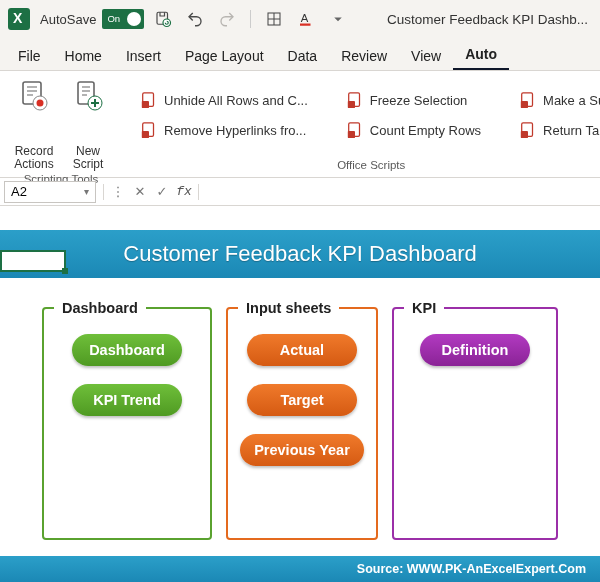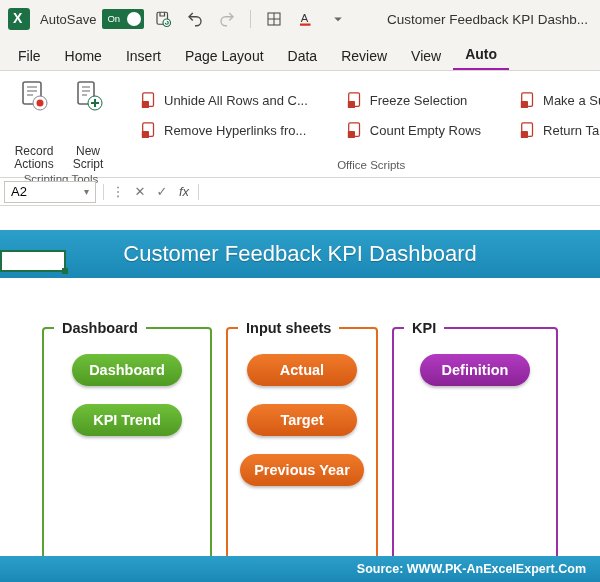--- a/index.html
+++ b/index.html
@@ -14,21 +14,21 @@
   .autosave-toggle .knob { width:14px; height:14px; background:#fff; border-radius:50%; position:absolute; right:3px; }
   .autosave-toggle .txt { color:#fff; font-size:9.5px; position:absolute; left:5px; top:4px; }
   .tb-btn { width:26px; height:26px; display:flex; align-items:center; justify-content:center; color:#555; border-radius:3px; }
   .tb-btn svg { width:18px; height:18px; }
   .doc-title { margin-left:auto; font-size:13.5px; color:#333; padding-right:4px; white-space:nowrap; }
   .divider-v { width:1px; height:18px; background:#ccc; margin:0 4px; }
 
   
   .ribbon-tabs { height: 32px; display:flex; align-items:flex-end; gap:0; padding:0 6px; background:#f5f3f0; }
   .rtab { font-size:14px; color:#222; padding:6px 12px 6px; cursor:default; }
-  .rtab.active { font-weight:400; border-bottom:2px solid #a21caf; }
+  .rtab.active { font-weight:400; border-bottom:2px solid #0f172a; }
 
   
   .ribbon { height: 108px; background:#fff; border-top:1px solid #d9d6d2; border-bottom:1px solid #d9d6d2; display:flex; }
   .rgroup { display:flex; flex-direction:column; padding:4px 8px 2px; }
   .rgroup-items { display:flex; gap:2px; flex:1; }
   .rgroup-label { text-align:center; font-size:11.5px; color:#5a5a5a; padding:2px 0 4px; }
   .big-btn { width:52px; display:flex; flex-direction:column; align-items:center; gap:2px; padding-top:4px;}
   .big-btn .ic { width:34px; height:34px; display:flex; align-items:center; justify-content:center; }
   .big-btn .lbl { font-size:12px; color:#333; text-align:center; line-height:1.1;margin-top:30px; }
   .rsep { width:1px; background:#e2dfdb; margin:6px 0; }
@@ -45,21 +45,21 @@
   .fbar-sep { width:1px; height:16px; background:#d9d6d2; margin:0 3px;}
 
   
   .sheet-area { position:relative; height: calc(582px - 38px - 32px - 108px - 28px); background:#fff; }
   .selcell { position:absolute; left:0; top:44px; width:66px; height:22px; border:2px solid #1d7044; background:#fff; z-index:3;}
   .selcell::after { content:""; position:absolute; right:-4px; bottom:-4px; width:6px; height:6px; background:#1d7044; }
 
   .dash-wrap { position:absolute; inset:0; padding:0; }
   .dash-title { height:48px; background:linear-gradient(#2b9fc9,#1b88b5); color:#fff; font-size:22px; font-weight:400; display:flex; align-items:center; justify-content:center; text-shadow:0 1px 1px rgba(0,0,0,.25);margin-top:24px; }
   .dash-body { padding:22px 12px 10px; display:flex; gap:14px; justify-content:center; background:#fff; }
-  fieldset.card { border:2px solid; border-radius:4px; padding:18px 10px 14px; position:relative; min-height:240px;margin-top:20px; }
+  fieldset.card { border:2px solid; border-radius:4px; padding:18px 10px 14px; position:relative; min-height:240px; }
   fieldset.card legend { padding:0 8px; font-size:14.5px; font-weight:700; color:#222; }
   .card.green { border-color:#5aa22f; width:170px;}
   .card.orange { border-color:#e46a1e; width:152px;}
   .card.purple { border-color:#9b2fa8; width:166px;}
   .pill { display:block; margin:0 auto 18px; padding:8px 14px; border-radius:18px; color:#fff; font-size:14.5px; font-weight:600; text-align:center; box-shadow:0 2px 3px rgba(0,0,0,.25); width:fit-content; min-width:110px;}
   .pill.green { background:linear-gradient(#6fbf3a,#4f9a22); }
   .pill.orange { background:linear-gradient(#f07a2b,#d55a12); }
   .pill.purple { background:linear-gradient(#b23ac1,#8a2396); }
 
   .dash-footer { position:absolute; left:0; right:0; bottom:0; height:26px; background:linear-gradient(#2b9fc9,#1b88b5); color:#fff; font-size:12.5px; font-weight:700; display:flex; align-items:center; justify-content:flex-end; padding-right:14px;}
@@ -212,21 +212,21 @@
 
 <div class="fbar">
   <div class="namebox">
     <span>A2</span>
     <span class="dd">▾</span>
   </div>
   <div class="fbar-sep"></div>
   <div class="fbar-btn">⋮</div>
   <div class="fbar-btn">✕</div>
   <div class="fbar-btn">✓</div>
-  <div class="fbar-btn" style="font-style:italic; color:#555;">fx</div>
+  <div class="fbar-btn" style="font-style:italic; color:#555;font-family:Liberation Mono, monospace;">fx</div>
   <div class="fbar-sep"></div>
   <div style="flex:1; height:22px;"></div>
 </div>
 
 <div class="sheet-area">
   <div class="dash-wrap">
     <div class="dash-title">Customer Feedback KPI Dashboard</div>
     <div class="selcell"></div>
     <div class="dash-body">
       <fieldset class="card green">

